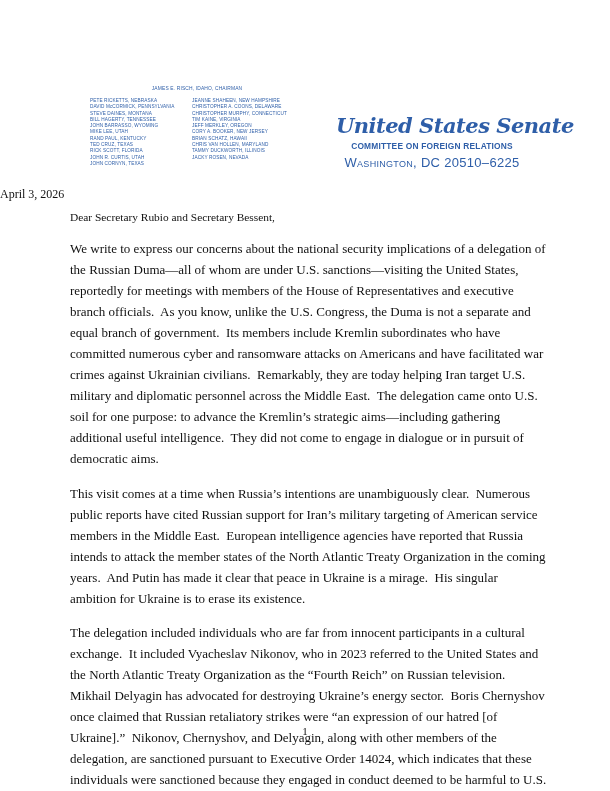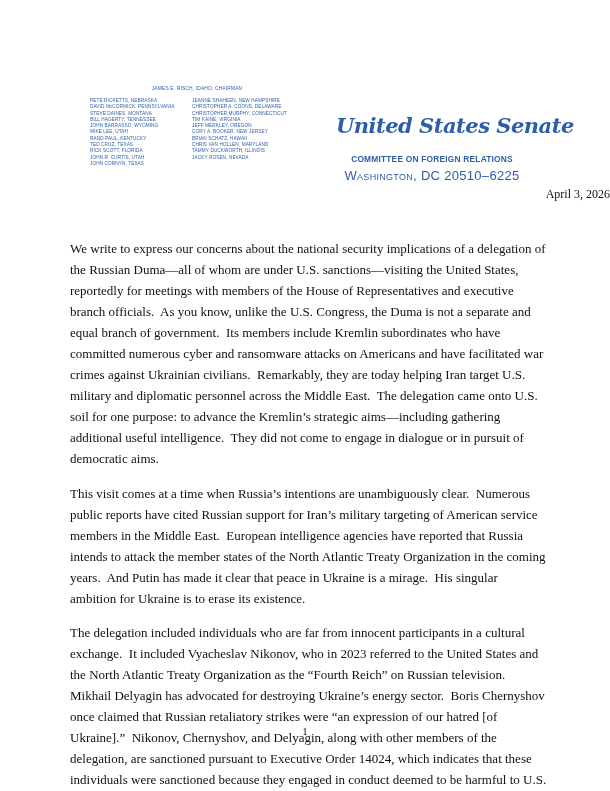--- a/index.html
+++ b/index.html
@@ -49,39 +49,39 @@
     font-size: 21px;
     line-height: 24px;
     letter-spacing: -0.5px;
     white-space: nowrap;
   }
   .committee-name {
     font-family: "Liberation Sans", sans-serif;
     font-size: 8.4px;
     font-weight: bold;
     letter-spacing: 0.2px;
-    margin-top: 16px;
+    margin-top: 3px;
     white-space: nowrap;
   }
   .address {
     font-family: "Liberation Sans", sans-serif;
     font-size: 13px;
     font-variant: small-caps;
     letter-spacing: 0.3px;
     margin-top: 4px;
     white-space: nowrap;
   }
 
   
   .date {
     position: absolute;
     top: 187px;
     left: 0;
     width: 100%;
-    text-align: right;
+    text-align: left;
     font-size: 12px;
   }
   .salutation {
     position: absolute;
     left: 70px;
     top: 211px;
     font-size: 11.4px;
   }
   .body-text {
     position: absolute;
@@ -144,20 +144,21 @@
 
     <div class="senate-block">
       <div class="senate-name">United States Senate</div>
       <div class="committee-name">COMMITTEE ON FOREIGN RELATIONS</div>
       <div class="address">Washington, DC 20510–6225</div>
     </div>
   </header>
 
   <div class="date">April 3, 2026</div>
 
+  <div class="salutation">Dear Secretary Rubio and Secretary Bessent,</div>
 
   <main class="body-text">
     <p class="para">We write to express our concerns about the national security implications of a delegation of the Russian Duma—all of whom are under U.S. sanctions—visiting the United States, reportedly for meetings with members of the House of Representatives and executive branch officials.  As you know, unlike the U.S. Congress, the Duma is not a separate and equal branch of government.  Its members include Kremlin subordinates who have committed numerous cyber and ransomware attacks on Americans and have facilitated war crimes against Ukrainian civilians.  Remarkably, they are today helping Iran target U.S. military and diplomatic personnel across the Middle East.  The delegation came onto U.S. soil for one purpose: to advance the Kremlin’s strategic aims—including gathering additional useful intelligence.  They did not come to engage in dialogue or in pursuit of democratic aims.</p>
     <p class="para">This visit comes at a time when Russia’s intentions are unambiguously clear.  Numerous public reports have cited Russian support for Iran’s military targeting of American service members in the Middle East.  European intelligence agencies have reported that Russia intends to attack the member states of the North Atlantic Treaty Organization in the coming years.  And Putin has made it clear that peace in Ukraine is a mirage.  His singular ambition for Ukraine is to erase its existence.</p>
     <p class="para">The delegation included individuals who are far from innocent participants in a cultural exchange.  It included Vyacheslav Nikonov, who in 2023 referred to the United States and the North Atlantic Treaty Organization as the “Fourth Reich” on Russian television.  Mikhail Delyagin has advocated for destroying Ukraine’s energy sector.  Boris Chernyshov once claimed that Russian retaliatory strikes were “an expression of our hatred [of Ukraine].”  Nikonov, Chernyshov, and Delyagin, along with other members of the delegation, are sanctioned pursuant to Executive Order 14024, which indicates that these individuals were sanctioned because they engaged in conduct deemed to be harmful to U.S. national security.  It is troubling that, despite those concerns, the U.S. government would give these individuals access to U.S. government institutions.</p>
   </main>
 
   <div class="page-number">1</div>
 
 </div>

